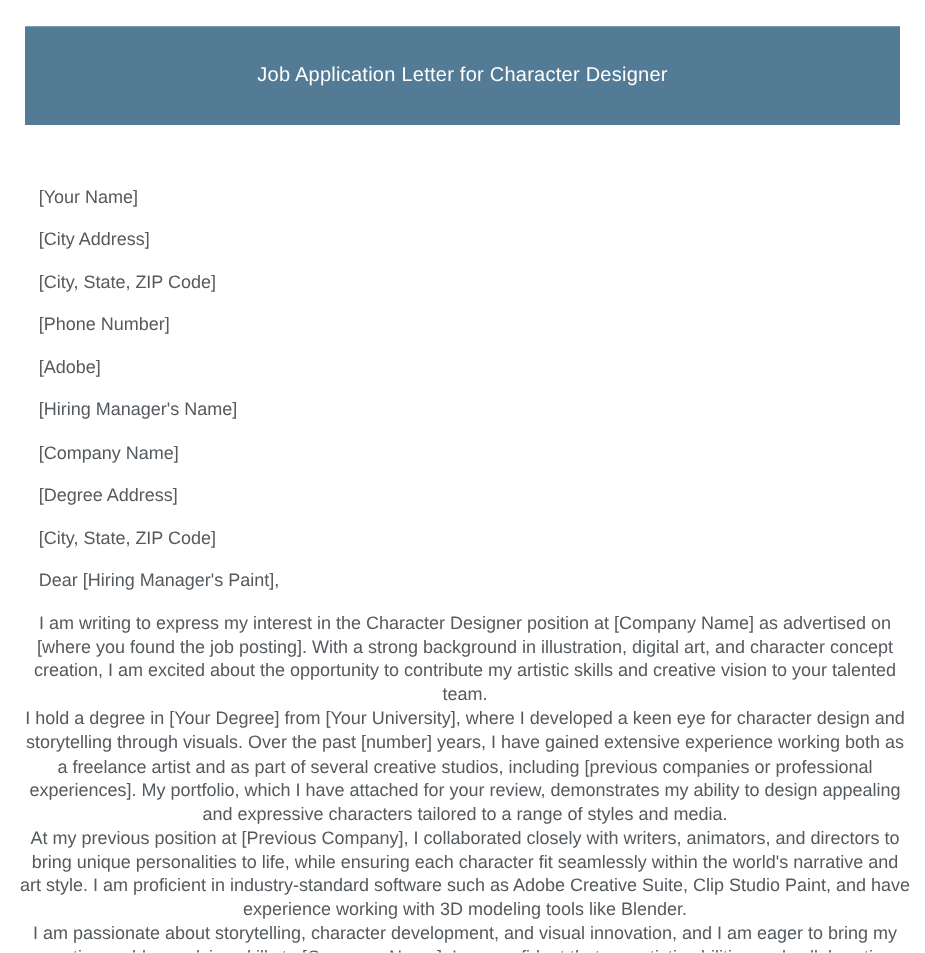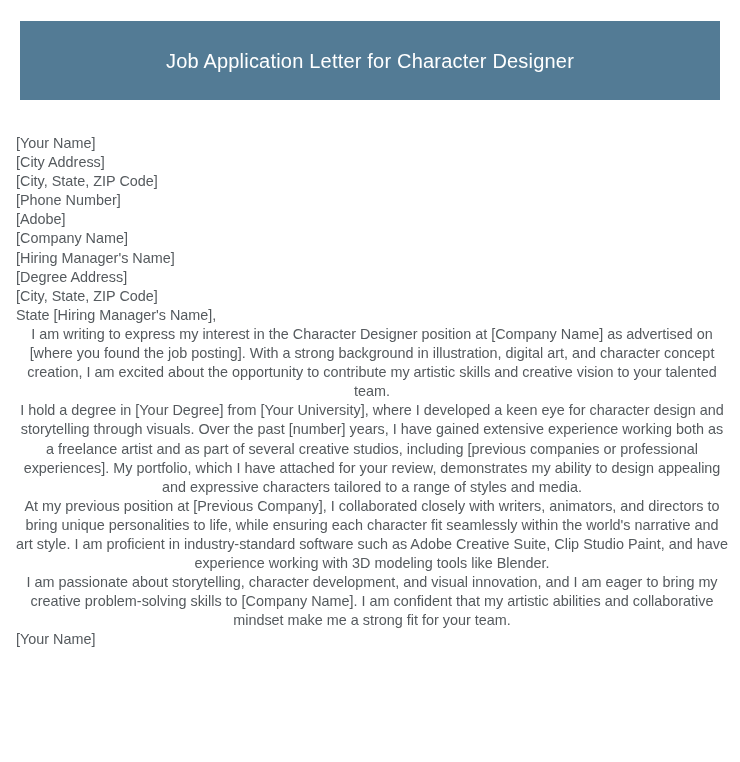--- a/index.html
+++ b/index.html
@@ -26,40 +26,40 @@
     top: 21px;
     width: 700px;
     height: 79px;
     background: #537b95;
     display: flex;
     align-items: center;
     justify-content: center;
   }
   .header-title {
     color: #ffffff;
-    font-size: 20px;
+    font-size: 16px;
     font-weight: normal;
     letter-spacing: 0.2px;
     text-align: center;
     font-family: "Liberation Sans", sans-serif;
     line-height: 1.2;
     margin: 0;
   }
   .letter-body {
     position: absolute;
     left: 16px;
     top: 134px;
     width: 712px;
     color: #555a5e;
     font-size: 14.4px;
     line-height: 19.1px;
     font-family: "Liberation Sans", sans-serif;
   }
   .letter-line {
-    margin: 0;
+    margin: 15px;
     padding: 0;
     white-space: normal;
   }
   .block-lines .letter-line {
     white-space: nowrap;
   }
   .para {
     margin: 0;
     padding: 0;
     text-align: center;
@@ -78,27 +78,27 @@
 
     <div class="block-lines">
       <div class="letter-line">[Your Name]</div>
       <div class="letter-line">[City Address]</div>
       <div class="letter-line">[City, State, ZIP Code]</div>
       <div class="letter-line">[Phone Number]</div>
       <div class="letter-line">[Adobe]</div>
     </div>
 
     <div class="block-lines">
+      <div class="letter-line">[Hiring Manager's Name]</div>
       <div class="letter-line">[Company Name]</div>
-      <div class="letter-line">[Hiring Manager's Name]</div>
       <div class="letter-line">[Degree Address]</div>
       <div class="letter-line">[City, State, ZIP Code]</div>
     </div>
 
-    <div class="letter-line">State [Hiring Manager's Name],</div>
+    <div class="letter-line">Dear [Hiring Manager's Paint],</div>
 
     <p class="para">I am writing to express my interest in the Character Designer position at [Company Name] as advertised on [where you found the job posting]. With a strong background in illustration, digital art, and character concept creation, I am excited about the opportunity to contribute my artistic skills and creative vision to your talented team.</p>
     <p class="para">I hold a degree in [Your Degree] from [Your University], where I developed a keen eye for character design and storytelling through visuals. Over the past [number] years, I have gained extensive experience working both as a freelance artist and as part of several creative studios, including [previous companies or professional experiences]. My portfolio, which I have attached for your review, demonstrates my ability to design appealing and expressive characters tailored to a range of styles and media.</p>
     <p class="para">At my previous position at [Previous Company], I collaborated closely with writers, animators, and directors to bring unique personalities to life, while ensuring each character fit seamlessly within the world's narrative and art style. I am proficient in industry-standard software such as Adobe Creative Suite, Clip Studio Paint, and have experience working with 3D modeling tools like Blender.</p>
     <p class="para">I am passionate about storytelling, character development, and visual innovation, and I am eager to bring my creative problem-solving skills to [Company Name]. I am confident that my artistic abilities and collaborative mindset make me a strong fit for your team.</p>
 
     <div class="letter-line">[Your Name]</div>
 
   </div>
 

